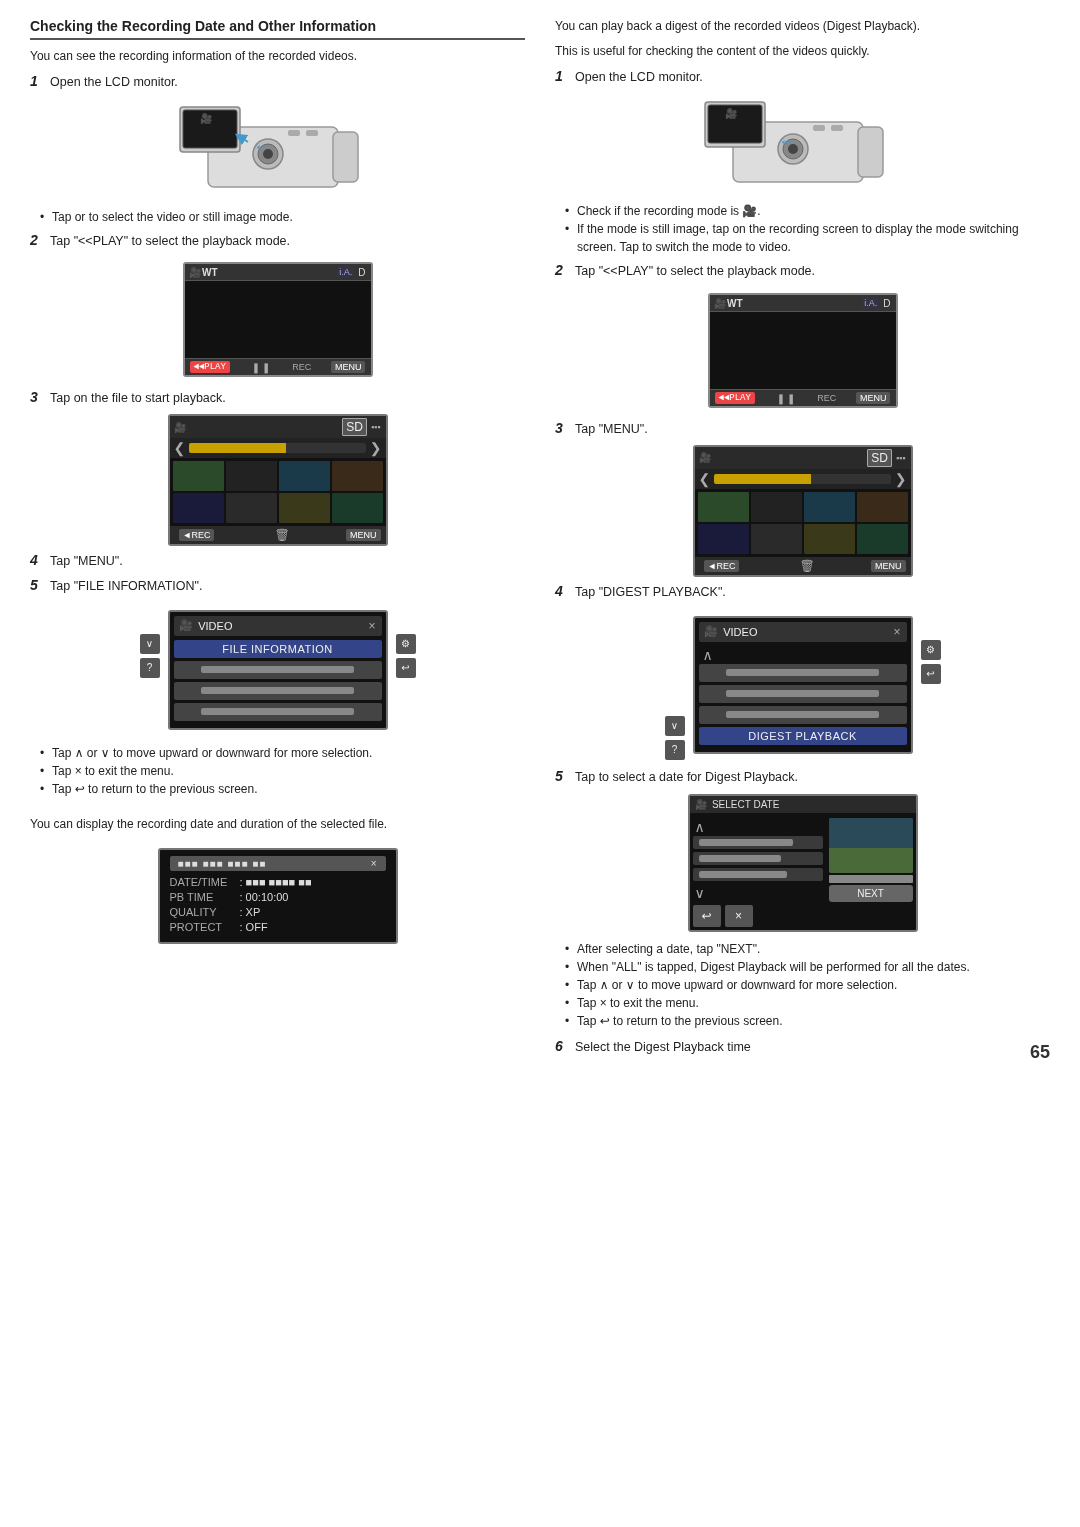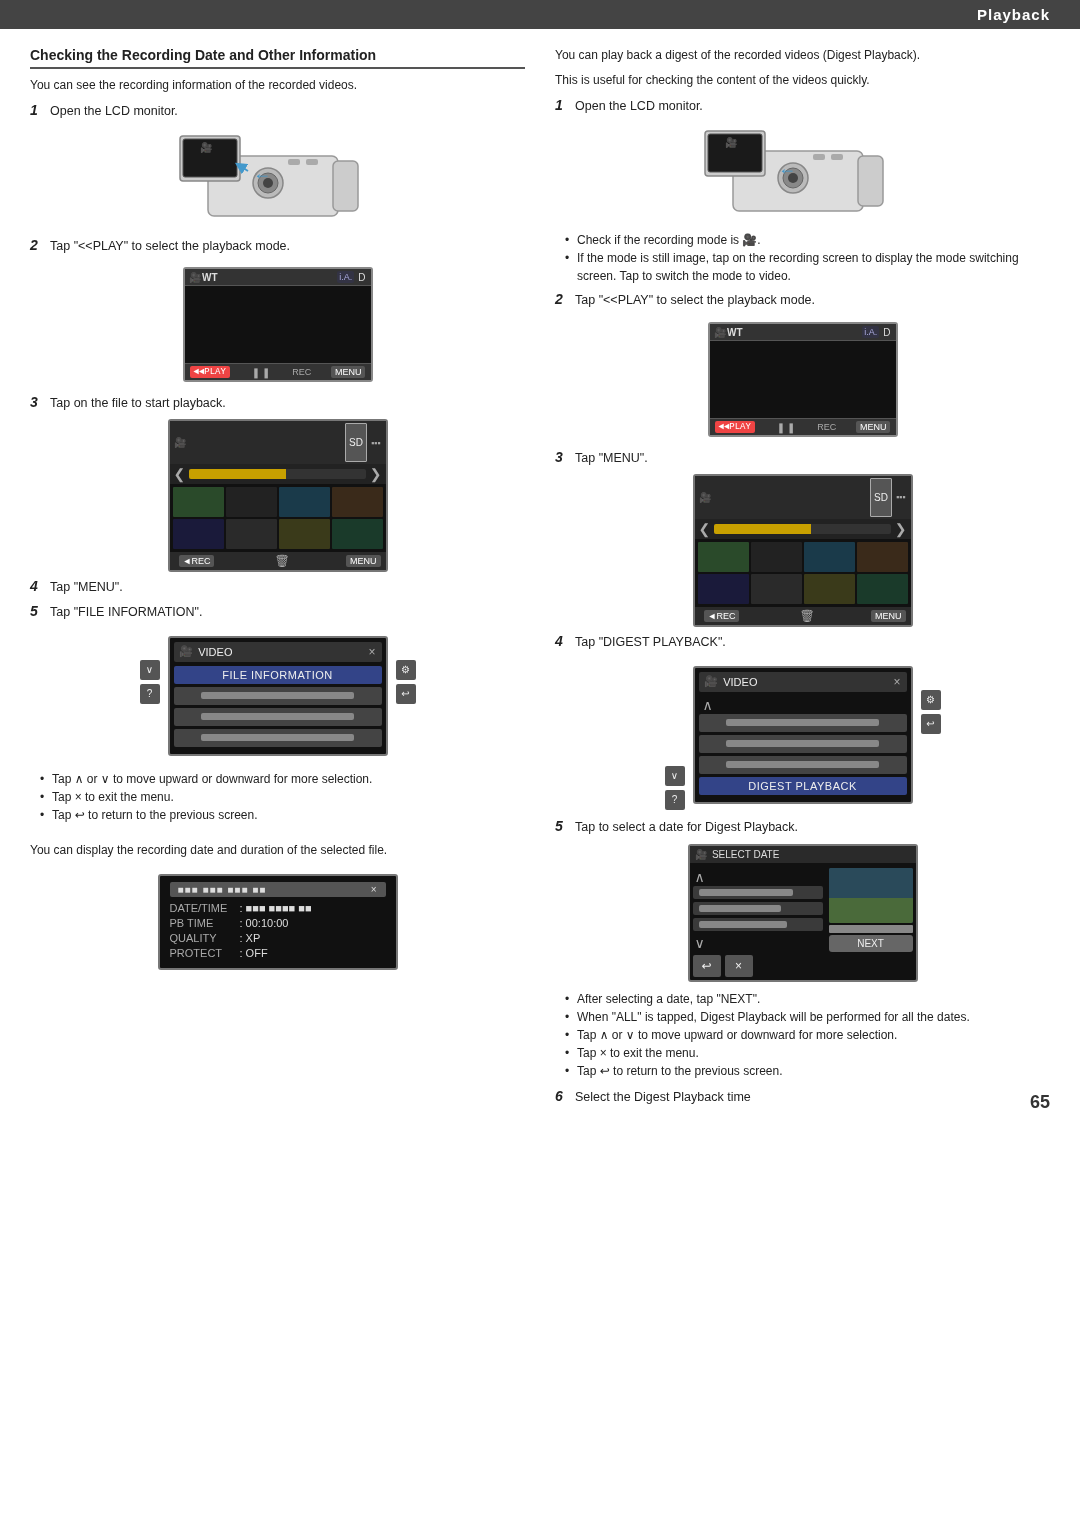--- a/index.html
+++ b/index.html
@@ -253,35 +253,32 @@
       font-size: 18px;
       font-weight: bold;
       color: #333;
     }
     .bold { font-weight: bold; }
     .italic { font-style: italic; }
     
     .sd-badge {
       background: #555;
       color: #eee;
-      font-size: 10px;
-      padding: 13px 3px;
+      font-size: 12px;
+      padding: 1px 3px;
       border-radius: 1px;
       border: 1px solid #aaa;
       margin-left: 44px;
     }
   </style>
 </head>
 <body>
 
 <div class="page-container">
 
-  <div class="header">
-    <span>Playback</span>
-  </div>
 
   <div class="columns">
 
     <div class="col">
 
       <div class="section-title">Checking the Recording Date and Other Information</div>
       <p class="section-desc">You can see the recording information of the recorded videos.</p>
 
       <div class="step-row">
         <span class="step-num italic">1</span>
@@ -311,20 +308,23 @@
 
           <rect x="155" y="30" width="25" height="50" rx="5" fill="#ccc" stroke="#999" stroke-width="1.5"></rect>
 
           <rect x="110" y="28" width="12" height="6" rx="2" fill="#aaa"></rect>
           <rect x="128" y="28" width="12" height="6" rx="2" fill="#aaa"></rect>
 
           <text x="75" y="48" font-size="18" fill="#4499cc">←</text>
         </svg>
       </div>
 
+      <ul class="bullet-list">
+        <li>Tap  or  to select the video or still image mode.</li>
+      </ul>
 
       <div class="step-row">
         <span class="step-num italic bold">2</span>
         <span class="step-text">Tap "&lt;&lt;PLAY" to select the playback mode.</span>
       </div>
 
       <div style="display:flex;justify-content:center;margin:6px 0;">
         <div class="lcd-screen lcd-medium" style="width:190px;height:115px;">
           <div class="lcd-bar lcd-bar-top">
             <span class="lcd-icon">🎥</span>

